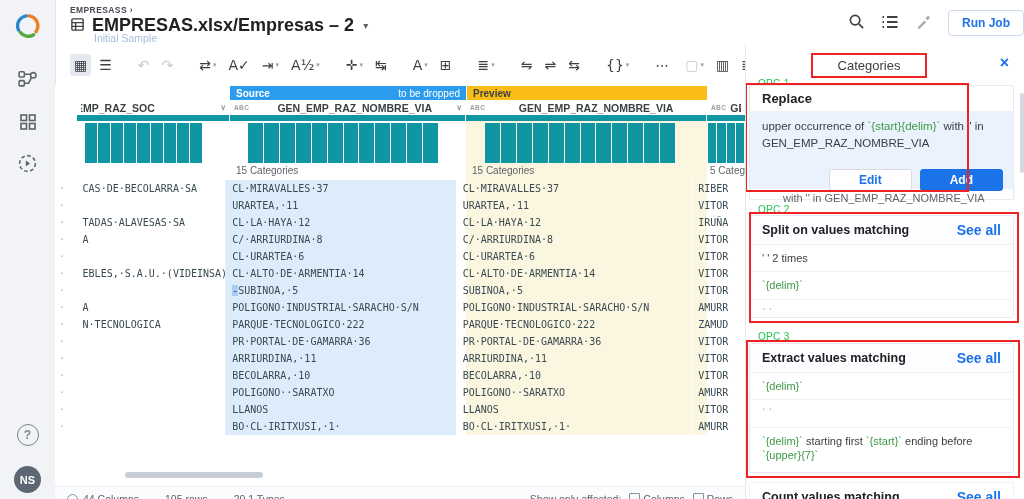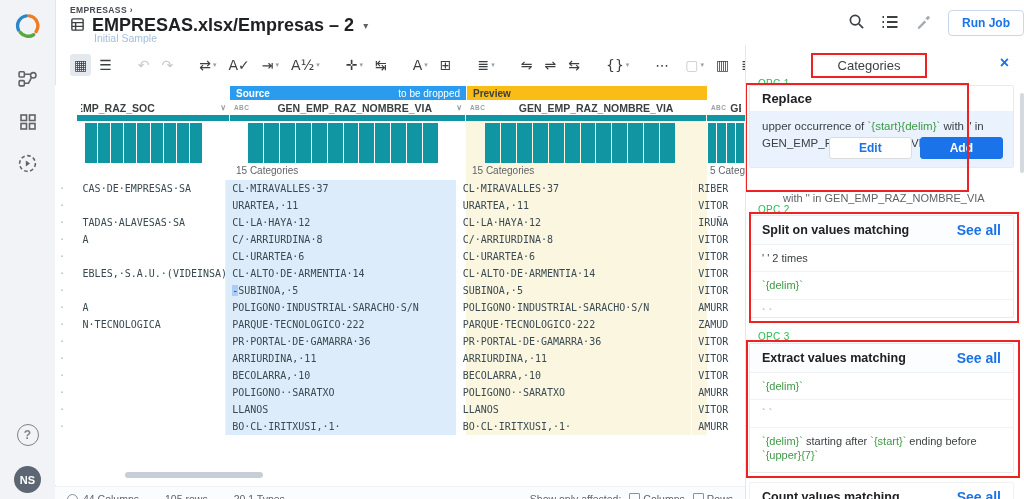--- a/index.html
+++ b/index.html
@@ -322,21 +322,21 @@
       <div class="bar"></div>
     </div>
 
   <div class="cat" style="left:181px;width:230px">15 Categories</div>
   <div class="cat" style="left:417px;width:230px">15 Categories</div>
   <div class="cat" style="left:655px;width:35px">5 Categories</div>
 
   <div class="rows">
       <div class="row">
         <div class="gdot">·</div>
-        <div class="cell c0">CAS·DE·EMPRESAS·SA</div>
+        <div class="cell c0">CAS·DE·BECOLARRA·SA</div>
         <div class="cell c1">CL·MIRAVALLES·37</div>
         <div class="cell c2">CL·MIRAVALLES·37</div>
         <div class="cell c3">RIBER</div>
       </div>
       <div class="row">
         <div class="gdot">·</div>
         <div class="cell c0"></div>
         <div class="cell c1">URARTEA,·11</div>
         <div class="cell c2">URARTEA,·11</div>
         <div class="cell c3">VITOR</div>
@@ -457,21 +457,21 @@
       <span><span class="chk"></span><span>Rows</span></span>
     </span>
   </div>
 </div>
 
 <div class="panel">
   <div class="p-title-box">Categories</div>
   <div class="p-close">×</div>
 
   <div class="opc" style="top:33px">OPC 1</div>
-  <div class="card" style="top:40px;height:83px">
+  <div class="card" style="top:40px;height:115px">
     <div class="r-title">Replace</div>
     <div class="r-body">
     <span>upper occurrence of </span><span class="code">`{start}{delim}`</span><span> with '' in GEN_EMP_RAZ_NOMBRE_VIA</span></div>
     <div class="btns">
       <span class="btn edit">Edit</span>
       <span class="btn add">Add</span>
     </div>
   </div>
   <div class="tail"><span>with '' in GEN_EMP_RAZ_NOMBRE_VIA</span></div>
 
@@ -490,21 +490,21 @@
 
   <div class="opc" style="top:286px">OPC 3</div>
   <div class="card" style="top:298px;height:130px">
     <div class="c-head">
       <span>Extract values matching</span>
       <span class="see">See all</span>
     </div>
     <div>
         <div class="s-row"><span class="code">`{delim}`</span></div>
         <div class="s-row"><span class="dim">` `</span></div>
-        <div class="s-row"><span class="code">`{delim}`</span><span> starting after </span><span class="code">`{start}`</span><span> ending before </span><span class="code">`{upper}{7}`</span></div>
+        <div class="s-row"><span class="code">`{delim}`</span><span> starting first </span><span class="code">`{start}`</span><span> ending before </span><span class="code">`{upper}{7}`</span></div>
       </div>
   </div>
 
   <div class="card" style="top:437px;height:30px;border-color:#f0f2f4">
     <div class="c-head" style="border-bottom:none;background:#fff">
       <span>Count values matching</span>
       <span class="see">See all</span>
     </div>
   </div>
 

